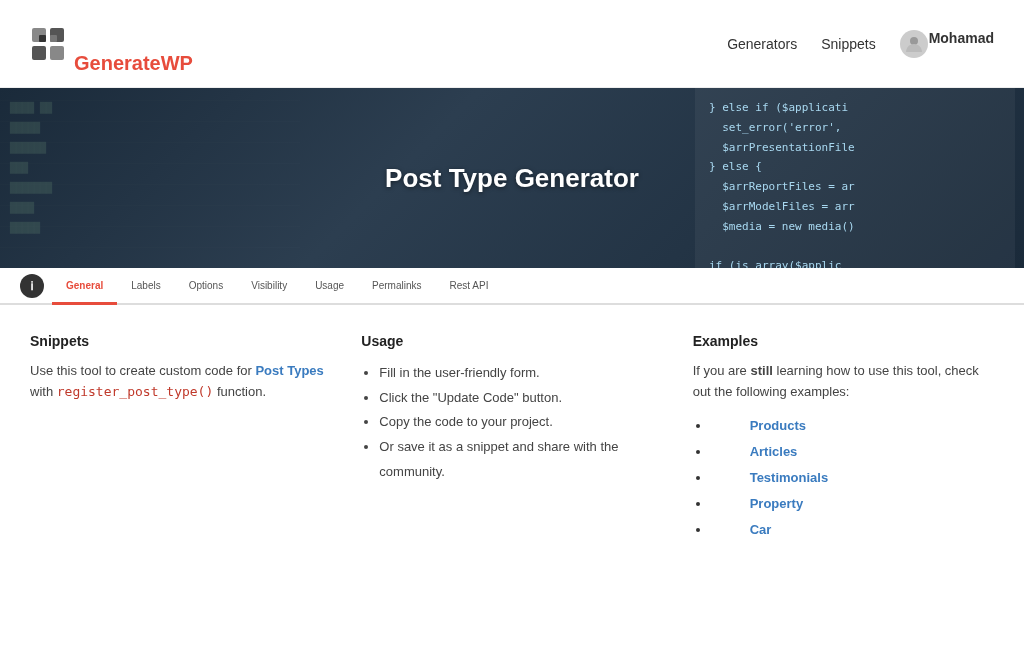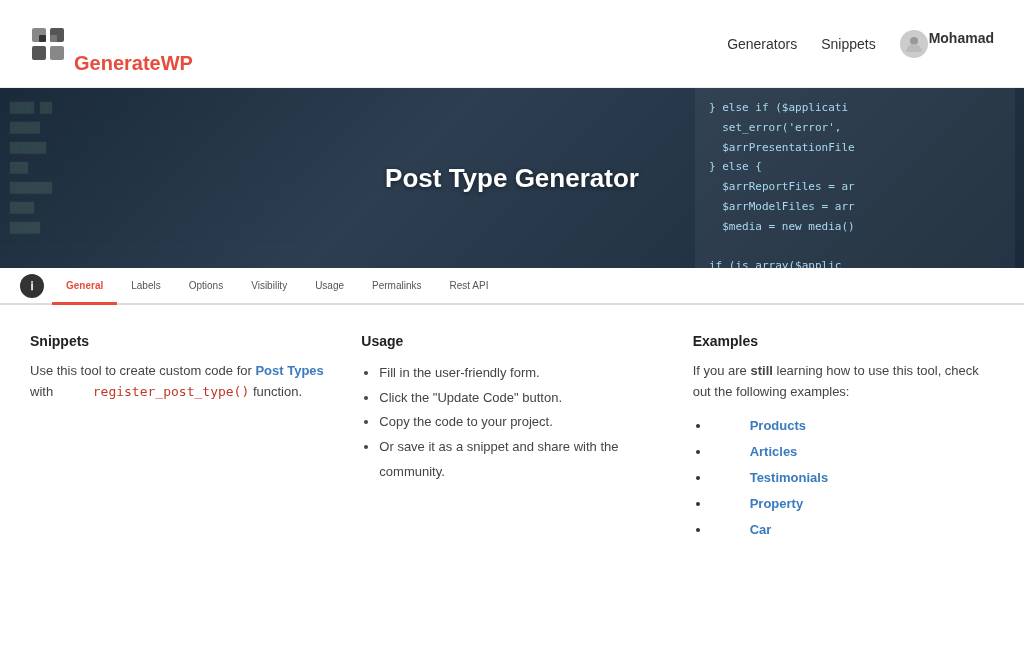--- a/index.html
+++ b/index.html
@@ -256,21 +256,20 @@
       font-size: 14px;
       font-weight: 600;
       border-radius: 4px;
       cursor: pointer;
     }
 
     code {
       font-family: monospace;
       color: #c0392b;
       font-size: 13px;
-      margin-left: 36px;
     }
   </style>
 </head>
 <body>
 
 <header class="header">
   <div class="logo">
     <svg class="logo-icon" viewBox="0 0 36 36" xmlns="http://www.w3.org/2000/svg">
       <rect x="2" y="2" width="14" height="14" rx="2" fill="#888"></rect>
       <rect x="20" y="2" width="14" height="14" rx="2" fill="#555"></rect>

